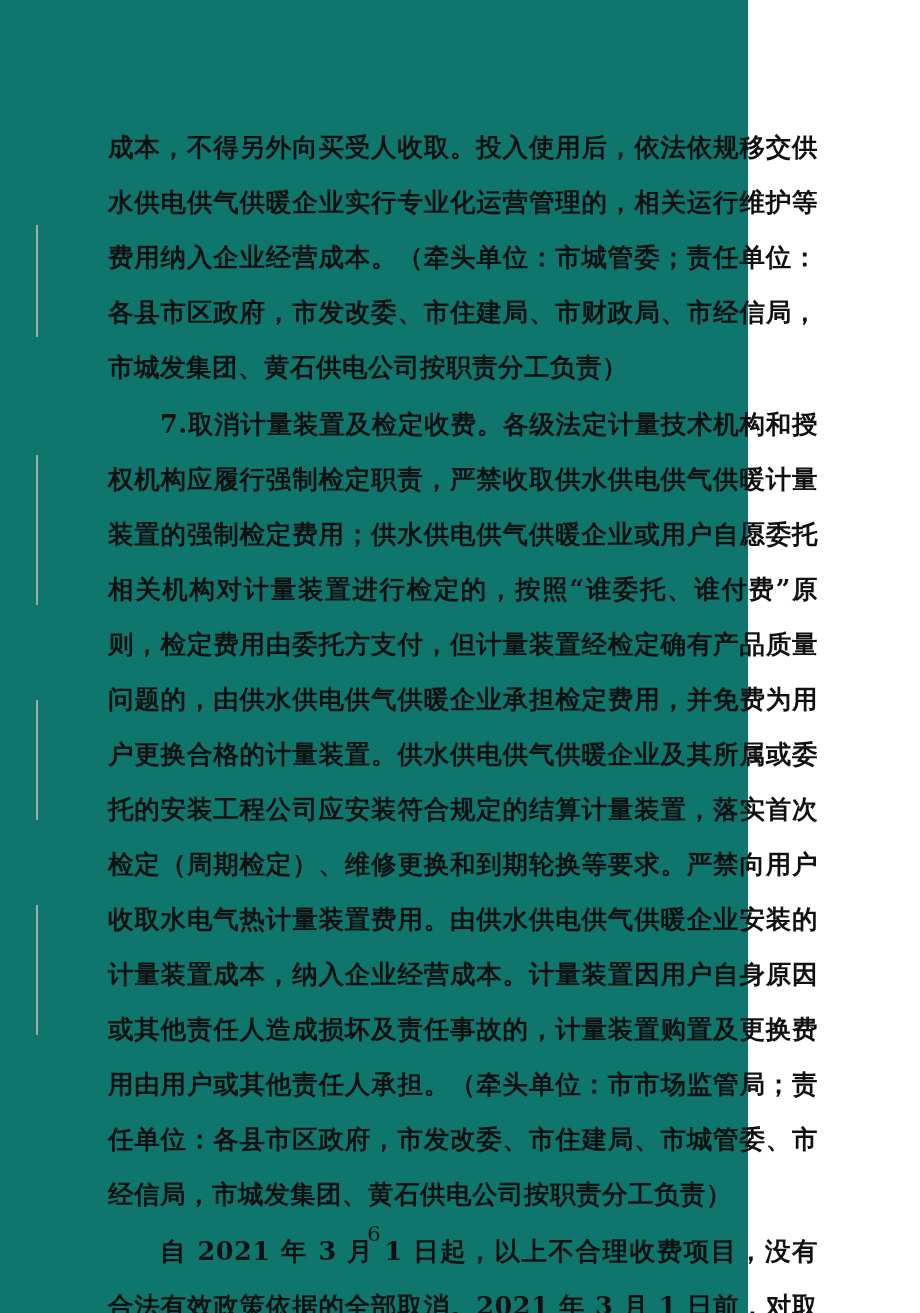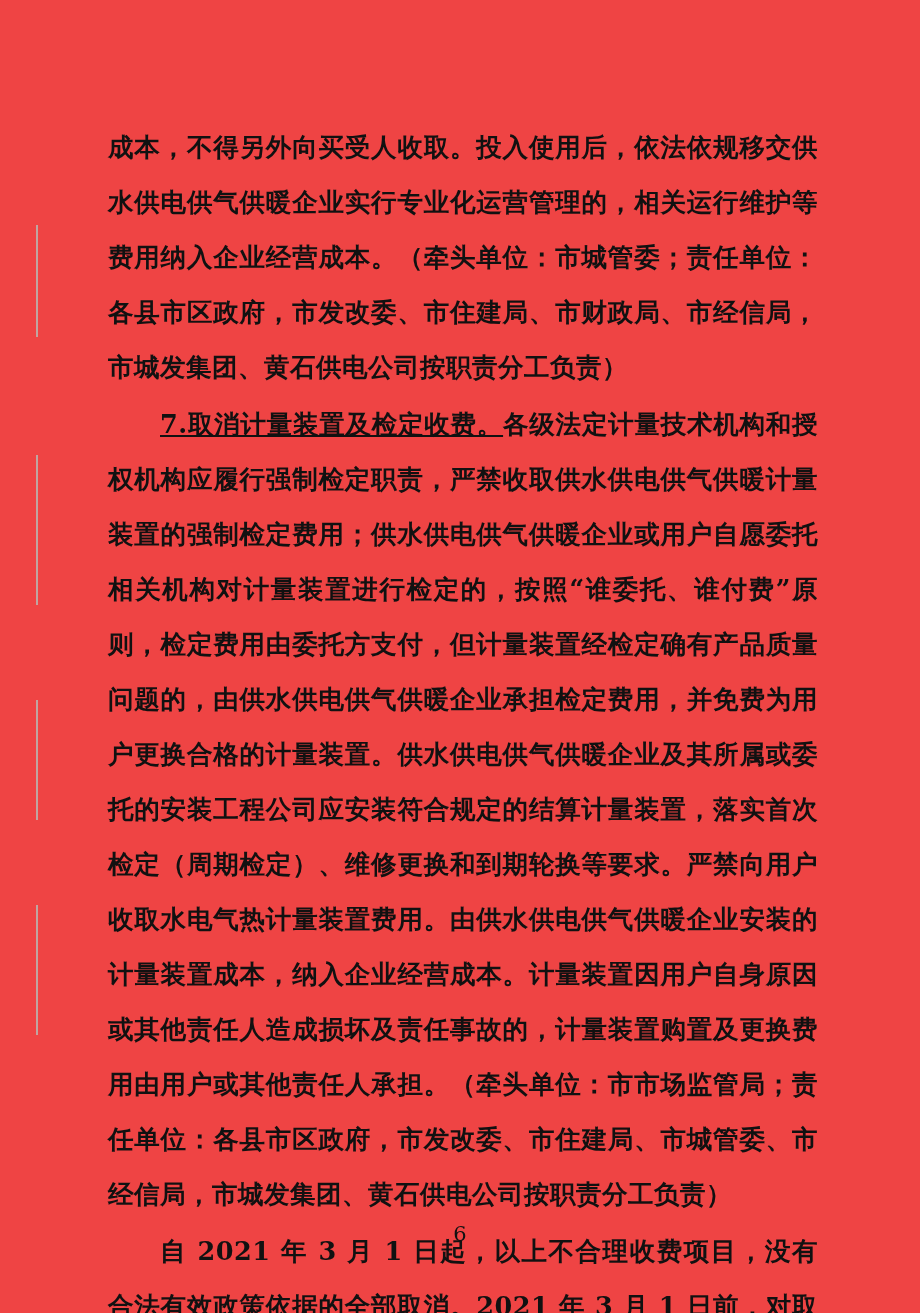--- a/index.html
+++ b/index.html
@@ -10,23 +10,23 @@
   body {
     width: 920px;
     height: 1313px;
     font-family: "DejaVu Serif", "Liberation Serif", serif;
     color: #111111;
     overflow: hidden;
     position: relative;
   }
   .page {
     position: relative;
-    width: 920px;
+    width: 748px;
     height: 1313px;
-    background: #ef4444;
+    background: #0f766e;
   }
   
   .binding-mark {
     position: absolute;
     left: 36px;
     width: 2px;
     background: #b9b6b0;
     opacity: 0.85;
   }
   .bm1 { top: 225px;  height: 112px; }
@@ -50,21 +50,20 @@
     font-weight: 600;
   }
   .para.indent {
     text-indent: 52px;
   }
   .para + .para {
     margin-top: 2px;
   }
   .bold-lead {
     font-weight: 800;
-    text-decoration: underline;
   }
   .page-number {
     position: absolute;
     left: 0;
     right: 0;
     top: 1222px;
     text-align: center;
     font-size: 21px;
     font-family: "DejaVu Serif", "Liberation Serif", serif;
     color: #111111;

